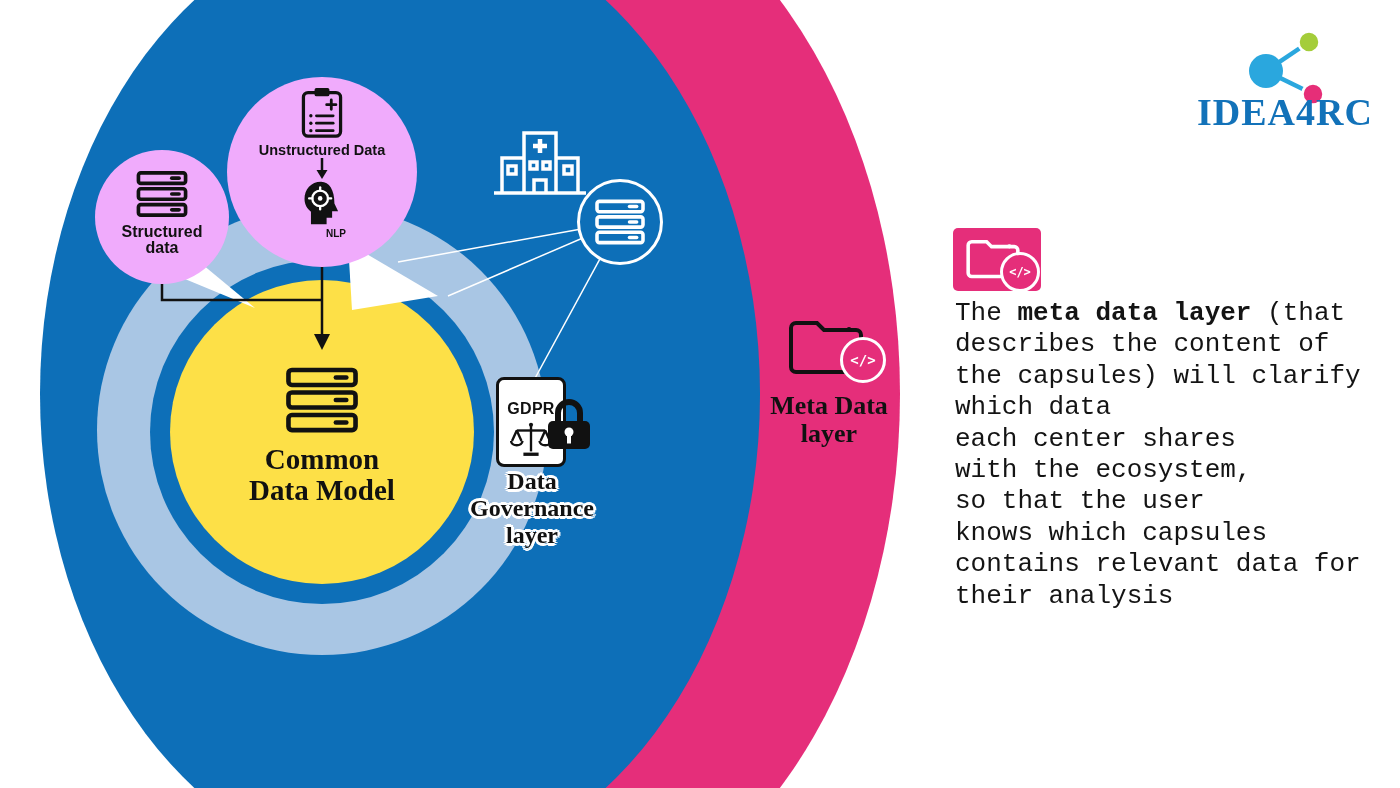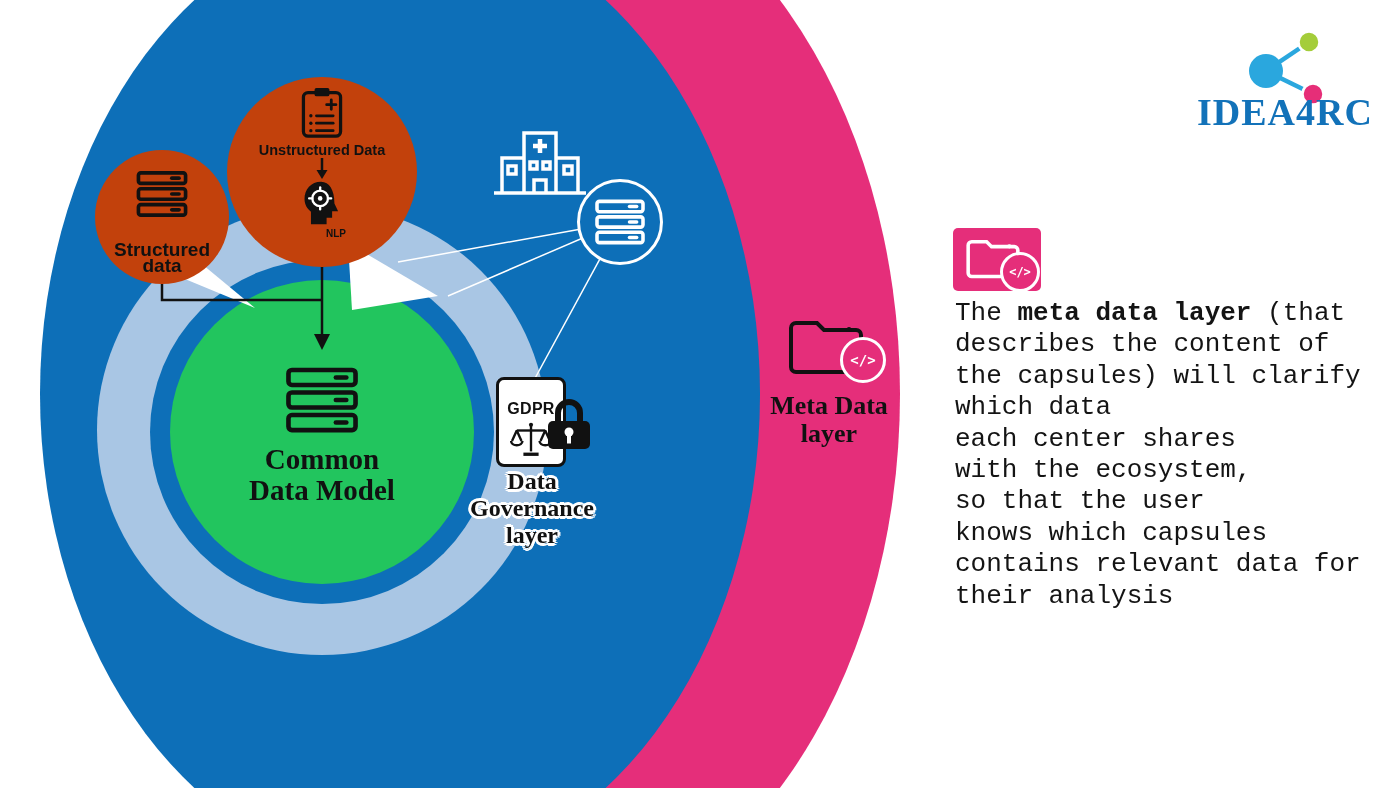--- a/index.html
+++ b/index.html
@@ -8,29 +8,29 @@
   #stage { position:relative; width:1400px; height:788px; overflow:hidden; background:#fff; }
   .abs { position:absolute; }
   .round { border-radius:50%; }
 
   
   .pink-bg   { left:140px; top:-146px; width:760px;  height:1080px; background:var(--pink,#e52e7a); border-radius:50%; }
   .blue-bg   { left:40px;  top:-86px;  width:720px;  height:960px;  background:var(--blue,#0d6fb8); border-radius:50%; }
   .light-ring{ left:97px;  top:205px;  width:450px;  height:450px;  background:var(--light-blue,#a9c6e4); }
   .ring-gap  { left:150px; top:260px;  width:344px;  height:344px;  background:var(--blue,#0d6fb8); }
 
-  .cdm-circle { left:170px; top:280px; width:304px; height:304px; background:#22c55e;
+  .cdm-circle { left:170px; top:280px; width:304px; height:304px; background:#fde047;
                 display:flex; flex-direction:column; align-items:center; padding-top:86px; }
   .cdm-title { margin-top:10px; font-family:"Liberation Serif", "DejaVu Serif", serif;
                font-weight:700; font-size:29px; line-height:31px; color:#111; text-align:center; }
 
-  .bubble { background:#c2410c; border-radius:50%; display:flex; flex-direction:column; align-items:center; }
+  .bubble { background:#f0abfc; border-radius:50%; display:flex; flex-direction:column; align-items:center; }
   .structured-circle { left:95px; top:150px; width:134px; height:134px; padding-top:20px; }
   .unstructured-circle { left:227px; top:77px; width:190px; height:190px; padding-top:10px; }
-  .bubble-label { font-weight:700; font-size:19px; line-height:16px; color:#111; text-align:center; margin-top:24px; }
+  .bubble-label { font-weight:700; font-size:16px; line-height:16px; color:#111; text-align:center; margin-top:6px; }
   .u-label { font-weight:700; font-size:14.5px; color:#111; margin-top:3px; }
   .nlp-label { font-weight:700; font-size:10px; color:#111; margin-top:2px;margin-left:28px; }
 
   .hospital-wrap { left:492px; top:122px; width:96px; height:76px; }
   .capsule-circle { left:577px; top:179px; width:86px; height:86px; border-radius:50%;
                     border:3px solid #fff; background:var(--blue,#0d6fb8);
                     display:flex; align-items:center; justify-content:center; }
 
   .gdpr-box { left:496px; top:377px; width:70px; height:90px; background:#fff;
               border:3.5px solid #111; border-radius:8px;

